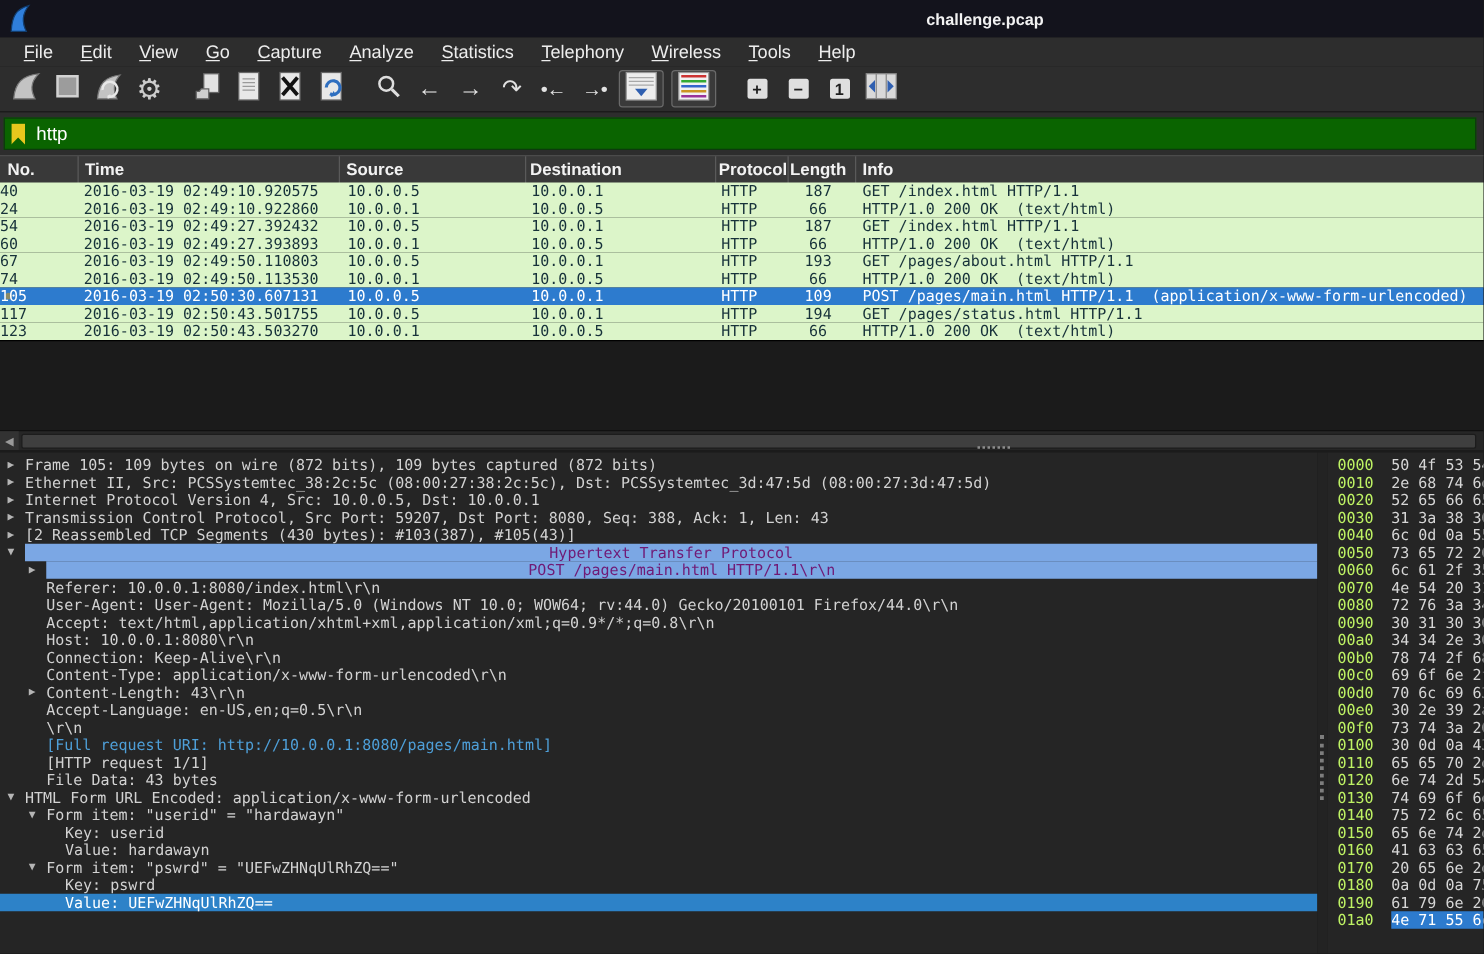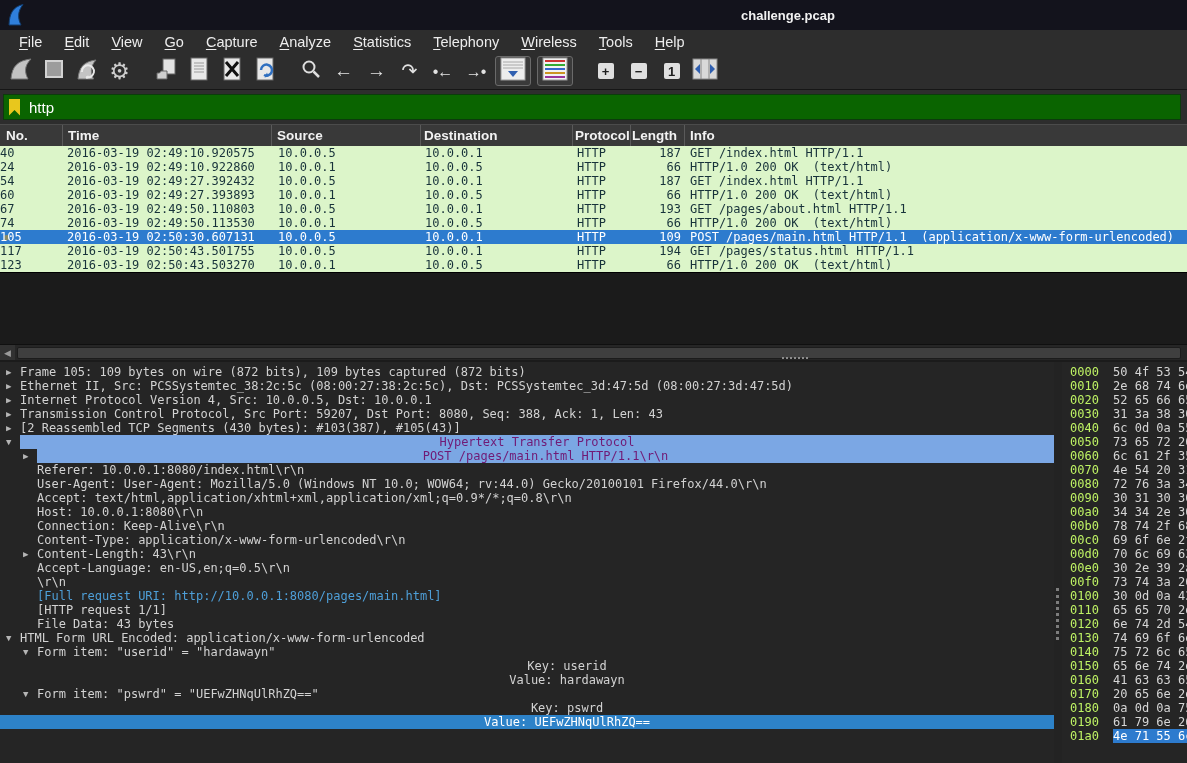--- a/index.html
+++ b/index.html
@@ -48,21 +48,21 @@
   .plist { position:absolute; left:0; top:146px; width:1187px; height:126px; }
   .prow { position:relative; height:14px; background:#dcf5c9; color:#17323a;
           font-family:"DejaVu Sans Mono", monospace; font-size:12px; line-height:14px; white-space:pre; }
   .prow.selected { background:#2d7bce; color:#ffffff; }
   .prow span { position:absolute; top:0; }
   .c-no   { left:0; width:56px; }
   .c-time { left:67px; }
   .c-src  { left:278px; }
   .c-dst  { left:425px; }
   .c-pro  { left:577px; }
-  .c-len  { left:628px; width:53px; text-align:right; }
+  .c-len  { left:628px; width:53px; text-align:center; }
   .c-info { left:690px; }
   .rel-ind { left:4px; width:8px; color:#8a8a66; font-size:9px; }
   .listfill { position:absolute; left:0; top:272px; width:1187px; height:72px; background:#1b1b1b;
               border-top:1px solid #000; }
 
   
   .hscroll { position:absolute; left:0; top:344px; width:1187px; height:16px; background:#262626;
              border-top:1px solid #101010; }
   .hs-arrow { position:absolute; left:0; top:0; width:15px; height:15px; background:#323232;
               color:#9a9a9a; font-size:9px; display:flex; align-items:center; justify-content:center; }
@@ -73,21 +73,21 @@
 
   
   .details { position:absolute; left:0; top:362px; width:1054px; height:401px; background:#252525;
              padding-top:3px; overflow:hidden; }
   .dline { position:relative; display:flex; height:14px; line-height:14px;
            font-family:"DejaVu Sans Mono", monospace; font-size:12px; color:#d2d2d2; white-space:pre; }
   .dline .exp { position:absolute; top:0; font-size:9px; color:#b5b5b5; }
   .dline.i0 { padding-left:20px; } .dline.i0 .exp { left:6px; }
   .dline.i1 { padding-left:37px; } .dline.i1 .exp { left:23px; }
   .dline.i2 { padding-left:37px; } .dline.i2 .exp { left:23px; }
-  .dline.i3 { padding-left:80px;justify-content:center; }
+  .dline.i3 { padding-left:52px; }
   .dline.hl .txt { flex:1; background:#7ba7e4; color:#701a75;text-align:center; }
   .dline.hls { background:#2d82c8; } .dline.hls .txt { color:#ffffff; }
   .dline.link .txt { color:#4e9fd8; }
 
   .vsplit { position:absolute; left:1054px; top:362px; width:8px; height:401px; background:#232323; }
   .vsplit .handle { position:absolute; left:2px; top:226px; height:52px; border-left:3px dotted #7d7d7d; }
 
   .hexpane { position:absolute; left:1062px; top:362px; width:125px; height:401px; background:#252525;
              padding-top:3px; overflow:hidden; }
   .hrow { height:14px; line-height:14px; font-family:"DejaVu Sans Mono", monospace; font-size:12px;

